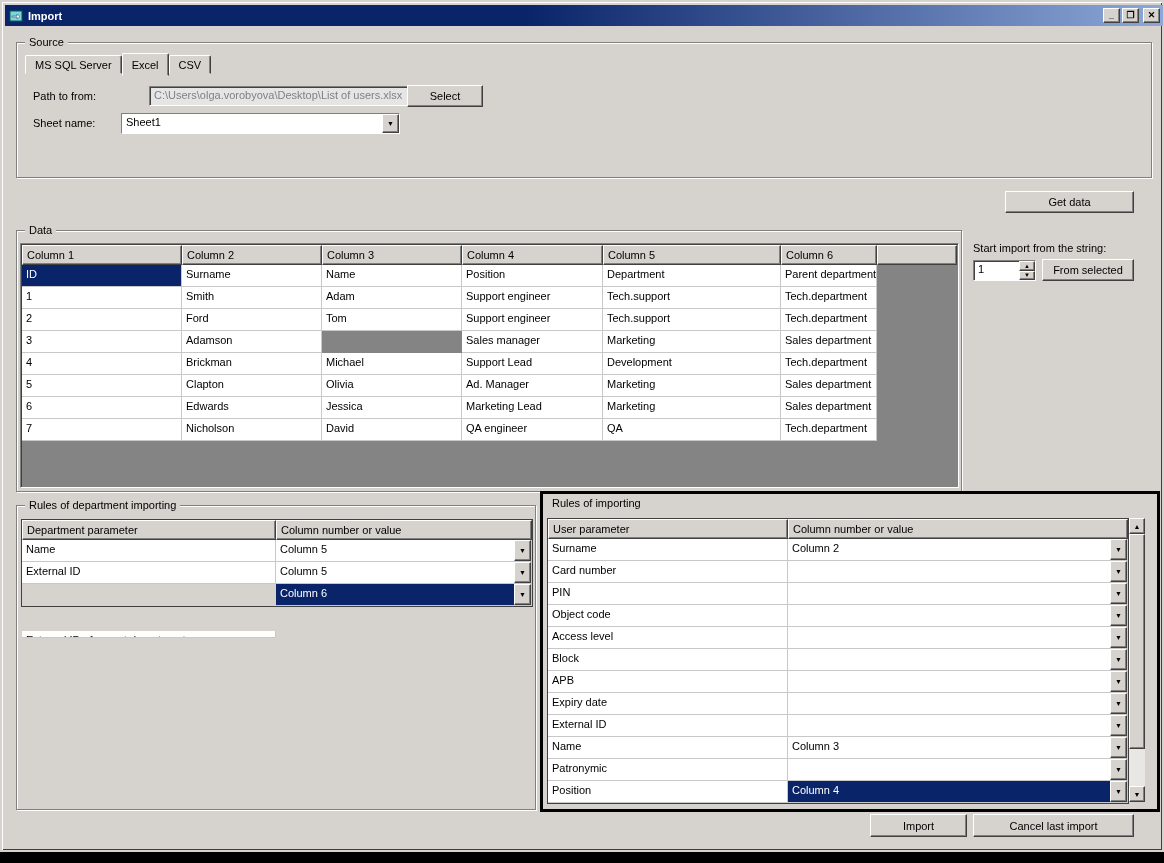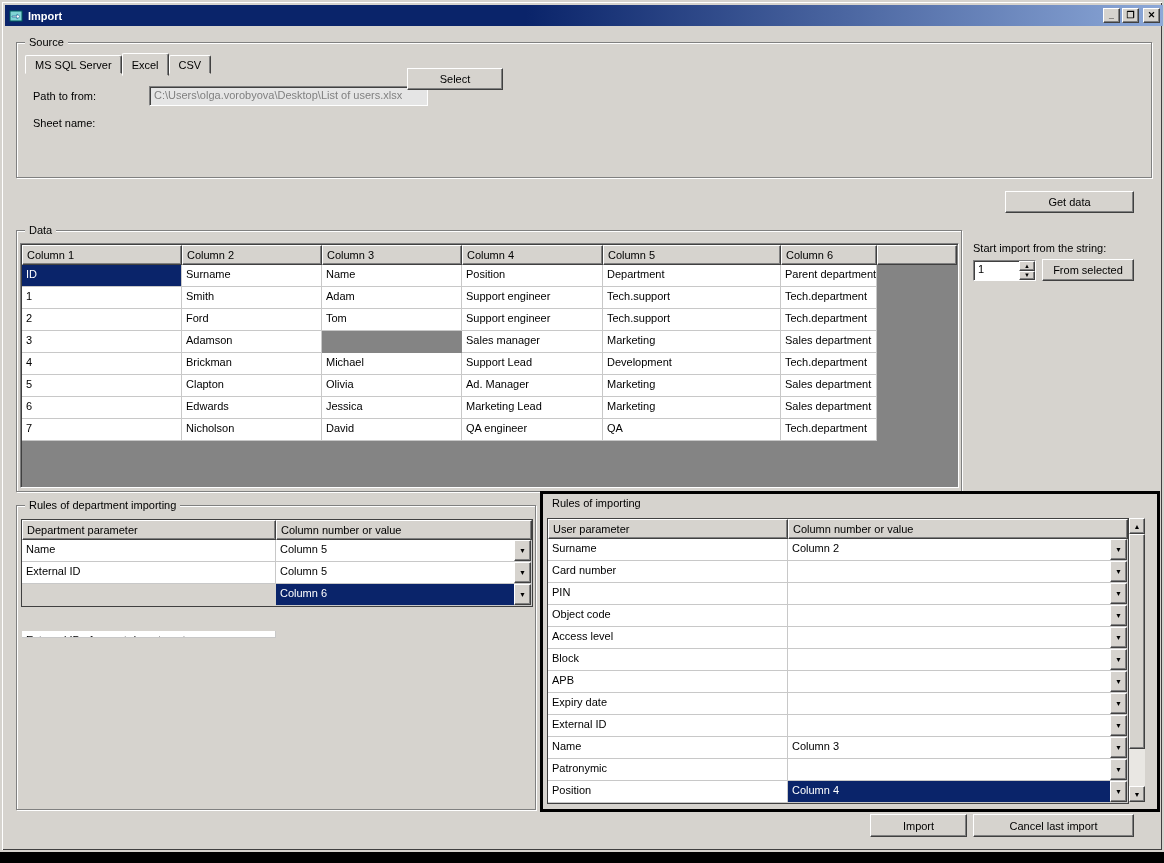--- a/index.html
+++ b/index.html
@@ -160,22 +160,26 @@
 
   <div class="group" style="left:14px; top:40px; width:1136px; height:136px;">
     <span class="legend">Source</span>
     <div class="tabstrip" style="left:8px; top:10px;align-items:center;">
       <span class="tab">MS SQL Server</span>
       <span class="tab active">Excel</span>
       <span class="tab">CSV</span>
     </div>
     <span class="label" style="left:16px; top:47px;">Path to from:</span>
     <div class="field sunken disabled" style="left:104px; top:43px; width:279px; height:20px;">C:\Users\olga.vorobyova\Desktop\List of users.xlsx</div>
-    <div class="btn raised" style="left:390px; top:25px; width:96px; height:22px;">Select</div>
+    <div class="btn raised" style="left:390px; top:42px; width:76px; height:22px;">Select</div>
     <span class="label" style="left:16px; top:74px;">Sheet name:</span>
+    <div class="combo sunken" style="left:104px; top:70px; width:279px; height:21px;">
+      <span class="ctext">Sheet1</span>
+      <span class="dd">▼</span>
+    </div>
   </div>
 
   <div class="btn raised" style="left:1003px; top:189px; width:129px; height:22px;">Get data</div>
 
   <div class="group" style="left:14px; top:228px; width:946px; height:262px;">
     <span class="legend">Data</span>
     <div class="listbox" style="left:3px; top:12px; width:939px; height:245px;">
       <div class="thead">
           <div class="hcell" style="width: 160px;">Column 1</div>
           <div class="hcell" style="width: 140px;">Column 2</div>

